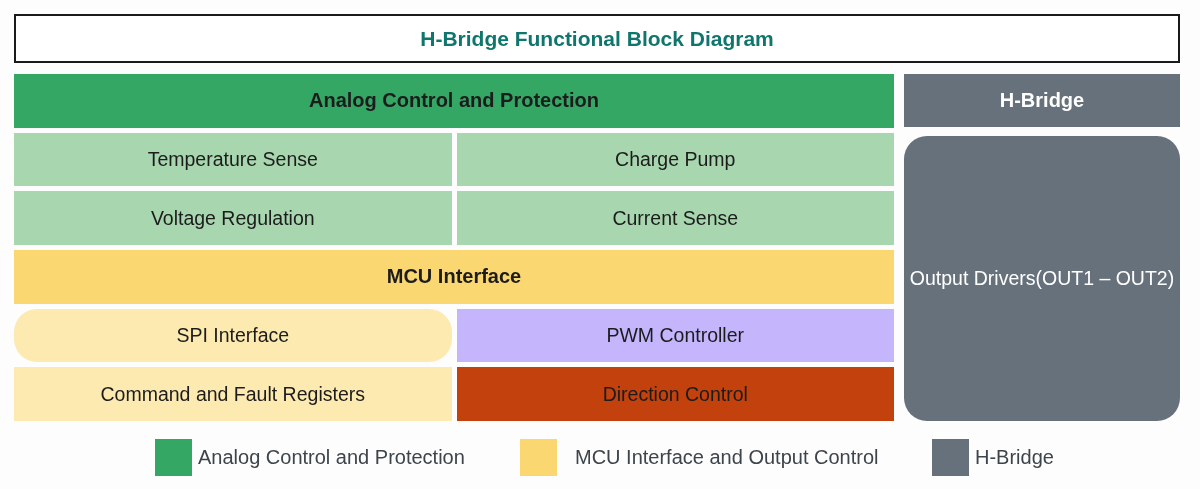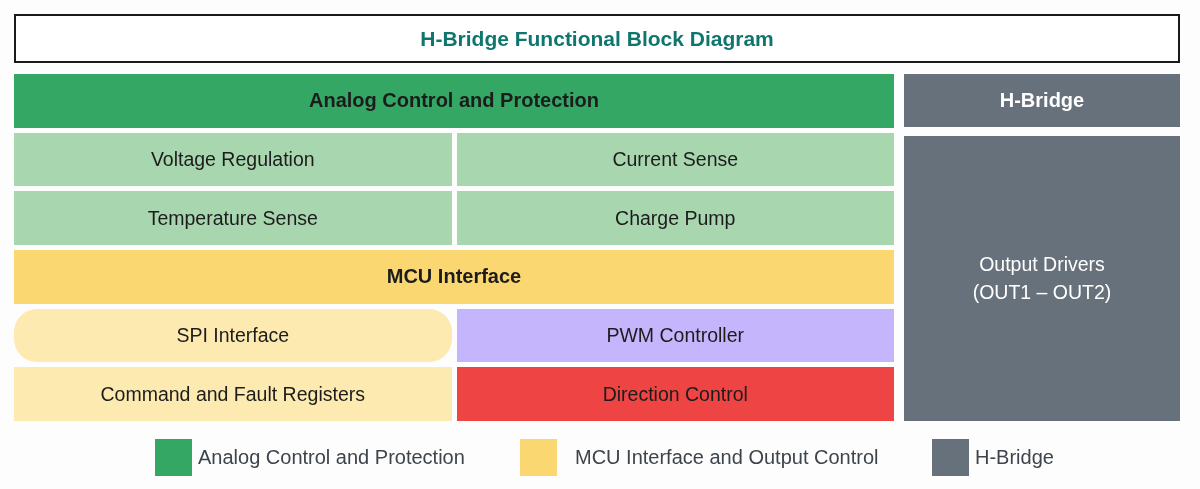--- a/index.html
+++ b/index.html
@@ -44,24 +44,25 @@
     flex: 1;
     display: flex; flex-direction: column; gap: 9px;
   }
   .hb-header {
     height: 53px; flex: none;
     display: flex; align-items: center; justify-content: center;
     color: #ffffff; font-weight: bold; font-size: 20px;
   }
   .hb-block {
     flex: 1;
-    display: flex; flex-direction: column;
+    display: flex; flex-direction: row;
     align-items: center; justify-content: center;
     color: #ffffff; font-size: 19.5px; line-height: 1.4;
     text-align: center;
+    border-radius: 23px;
   }
 
   .legend-item {
     position: absolute; top: 438px; height: 38px;
     display: flex; align-items: center;
   }
   .swatch {
     width: 37px; height: 37px; flex: none;
     margin-right: 6px;
   }
@@ -81,37 +82,37 @@
     <span>H-Bridge Functional Block Diagram</span>
   </div>
 
   <div class="main">
 
     <div class="left-col">
       <div class="lrow">
         <div class="cell hdr" style="background: rgb(52, 167, 101);">Analog Control and Protection</div>
       </div>
       <div class="lrow">
+        <div class="cell" style="background: rgb(168, 214, 175);">Temperature Sense</div>
+        <div class="cell" style="background: rgb(168, 214, 175);">Charge Pump</div>
+      </div>
+      <div class="lrow">
         <div class="cell" style="background: rgb(168, 214, 175);">Voltage Regulation</div>
         <div class="cell" style="background: rgb(168, 214, 175);">Current Sense</div>
-      </div>
-      <div class="lrow">
-        <div class="cell" style="background: rgb(168, 214, 175);">Temperature Sense</div>
-        <div class="cell" style="background: rgb(168, 214, 175);">Charge Pump</div>
       </div>
       <div class="lrow">
         <div class="cell hdr" style="background: rgb(251, 215, 114);">MCU Interface</div>
       </div>
       <div class="lrow">
         <div class="cell" style="background: rgb(253, 234, 176); border-radius: 23px;">SPI Interface</div>
         <div class="cell" style="background: #c4b5fd; text-align: right;">PWM Controller</div>
       </div>
       <div class="lrow">
         <div class="cell" style="background: rgb(253, 234, 176);">Command and Fault Registers</div>
-        <div class="cell" style="background: #ef4444;">Direction Control</div>
+        <div class="cell" style="background: #c2410c;">Direction Control</div>
       </div>
     </div>
 
     <div class="right-col">
       <div class="hb-header" style="background: rgb(103, 113, 124);">H-Bridge</div>
       <div class="hb-block" style="background: rgb(103, 113, 124);">
         <span>Output Drivers</span>
         <span>(OUT1 – OUT2)</span>
       </div>
     </div>

